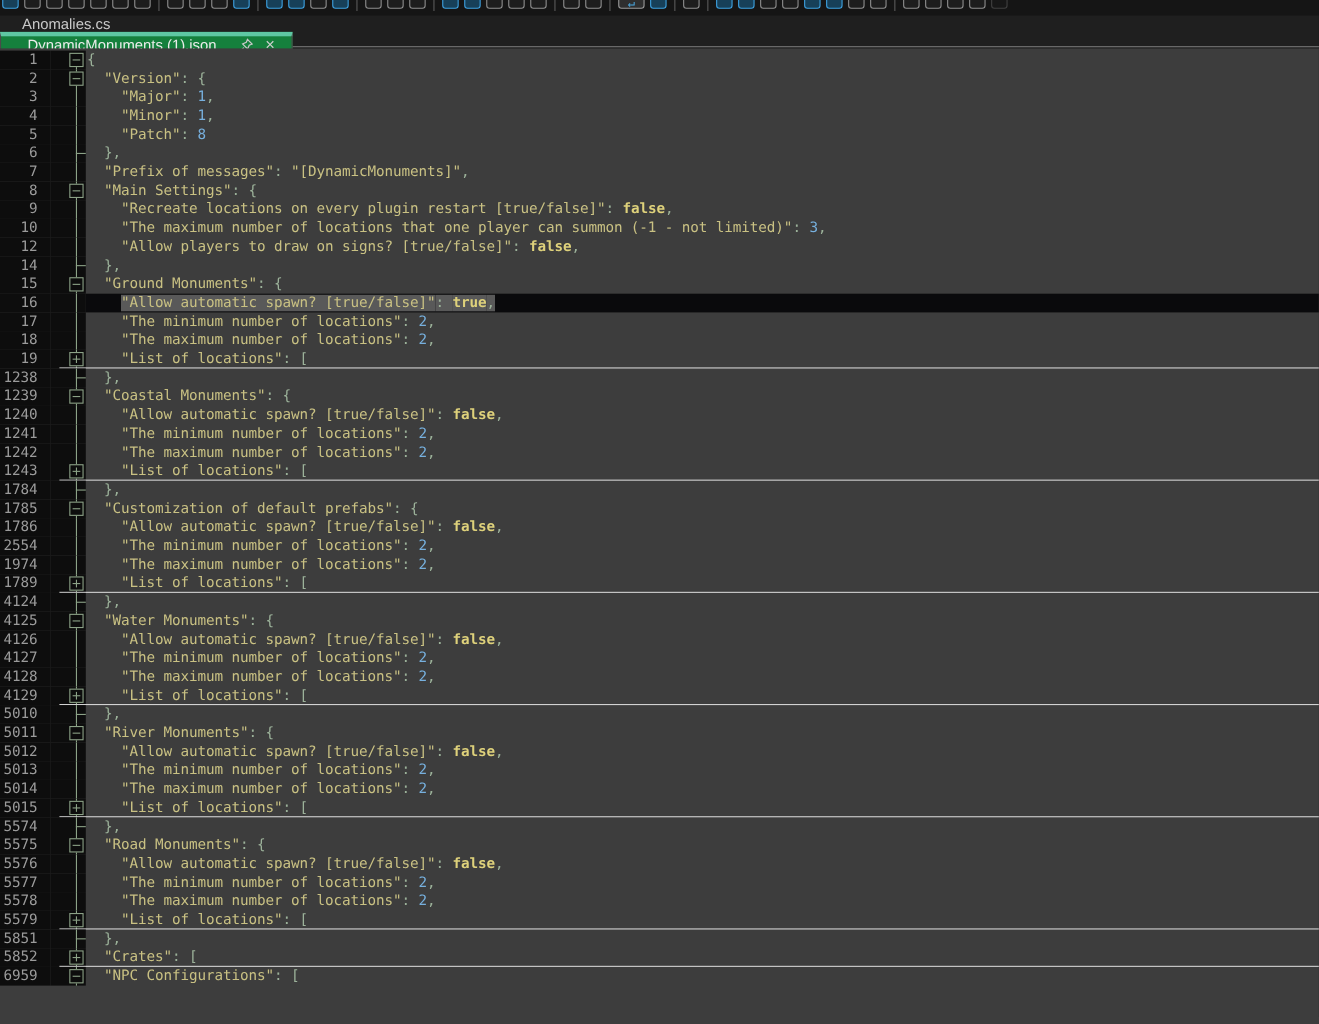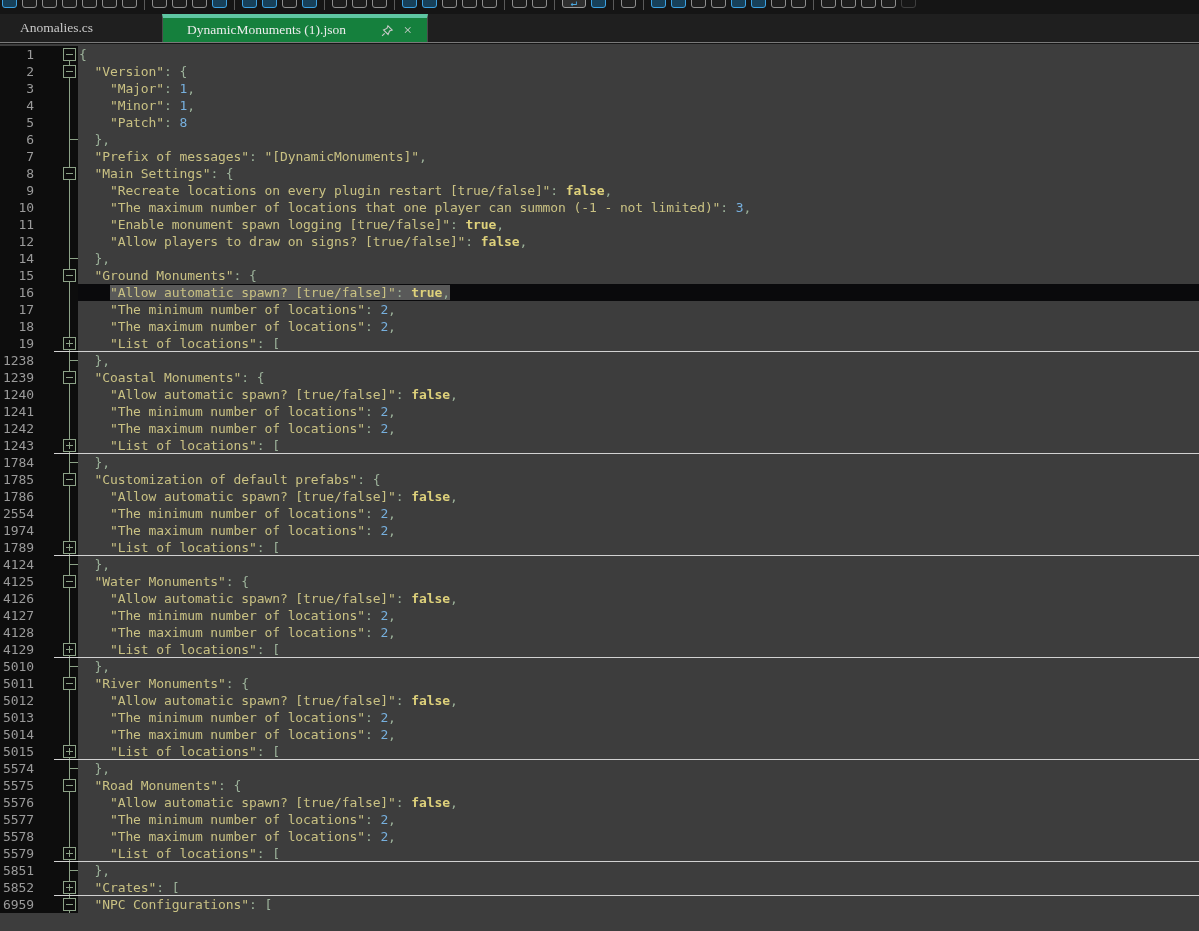--- a/index.html
+++ b/index.html
@@ -10,21 +10,21 @@
     --selection:#595959; --current-line:#0a0a0c; --underline:#d2d2d2; --tab-stripe:#5ec7a3;
   }
   
   .toolbar{height:14px;background:#151515;overflow:hidden;display:flex;align-items:flex-start;padding-left:2px;}
   .tico{width:15px;height:16px;border:1px solid #8e8e8e;border-radius:3px;margin:-8px 5px 0 0;flex:none;background:#1d1d1d;}
   .tico.blue{border-color:#3da1e0;background:#174059;}
   .tico.pressed{width:24px;border-color:#9a9a9a;background:#2f2f2f;color:#4aa8e0;font:11px "DejaVu Sans Mono",monospace;text-align:center;line-height:20px;}
   .tico.faded{opacity:.35;}
   .tsep{width:1px;height:18px;background:#5a5a5a;margin:-8px 7px 0 2px;flex:none;}
   
-  .tabbar{height:29px;background:#1f1f1f;border-bottom:1px solid #7a7a7a;display:flex;font-family:Liberation Serif, serif;font-size:13.5px;position:relative;}
+  .tabbar{height:29px;background:#1f1f1f;border-bottom:1px solid #7a7a7a;display:flex;font-family:Liberation Sans, sans-serif;font-size:13.5px;position:relative;flex-direction:column;}
   .tab{display:flex;align-items:center;color:#c9c9c9;height:100%;}
   .tab.inactive{width:162px;padding-left:20px;}
   .tab.active{width:266px;background:#15803d;border-top:4px solid var(--tab-stripe);border-left:1px solid #4a4a4a;border-right:1px solid #4a4a4a;color:#ececec;padding:0 12px 0 24px;}
   .tab.active .lbl{flex:1;}
   .tab .pin{margin:0 6px 0 8px;display:flex;align-items:center;}
   .tab .close{font-size:15px;color:#cfcfcf;padding:0 3px;line-height:1;}
   
   .editor{position:absolute;top:44px;left:0;right:0;bottom:0;background:var(--code-bg);padding-top:2px;overflow:hidden;
           font-family:"DejaVu Sans Mono","Liberation Mono",monospace;font-size:13px;line-height:17px;letter-spacing:-0.1px;}
   .row{display:flex;height:17px;position:relative;}
@@ -186,27 +186,20 @@
       <div class="code"><span class="tk-ws">    </span><span class="tk-str">"Recreate locations on every plugin restart [true/false]"</span><span class="tk-punc">: </span><span class="tk-kw">false</span><span class="tk-punc">,</span></div>
     </div>
     <div class="row">
       <div class="ln">10</div>
       <div class="fold">
         <div class="vline"></div>
       </div>
       <div class="code"><span class="tk-ws">    </span><span class="tk-str">"The maximum number of locations that one player can summon (-1 - not limited)"</span><span class="tk-punc">: </span><span class="tk-num">3</span><span class="tk-punc">,</span></div>
     </div>
     <div class="row">
-      <div class="ln">11</div>
-      <div class="fold">
-        <div class="vline"></div>
-      </div>
-      <div class="code"><span class="tk-ws">    </span><span class="tk-str">"Enable monument spawn logging [true/false]"</span><span class="tk-punc">: </span><span class="tk-kw">true</span><span class="tk-punc">,</span></div>
-    </div>
-    <div class="row">
       <div class="ln">12</div>
       <div class="fold">
         <div class="vline"></div>
       </div>
       <div class="code"><span class="tk-ws">    </span><span class="tk-str">"Allow players to draw on signs? [true/false]"</span><span class="tk-punc">: </span><span class="tk-kw">false</span><span class="tk-punc">,</span></div>
     </div>
     <div class="row">
       <div class="ln">14</div>
       <div class="fold">
         <div class="vline"></div>

